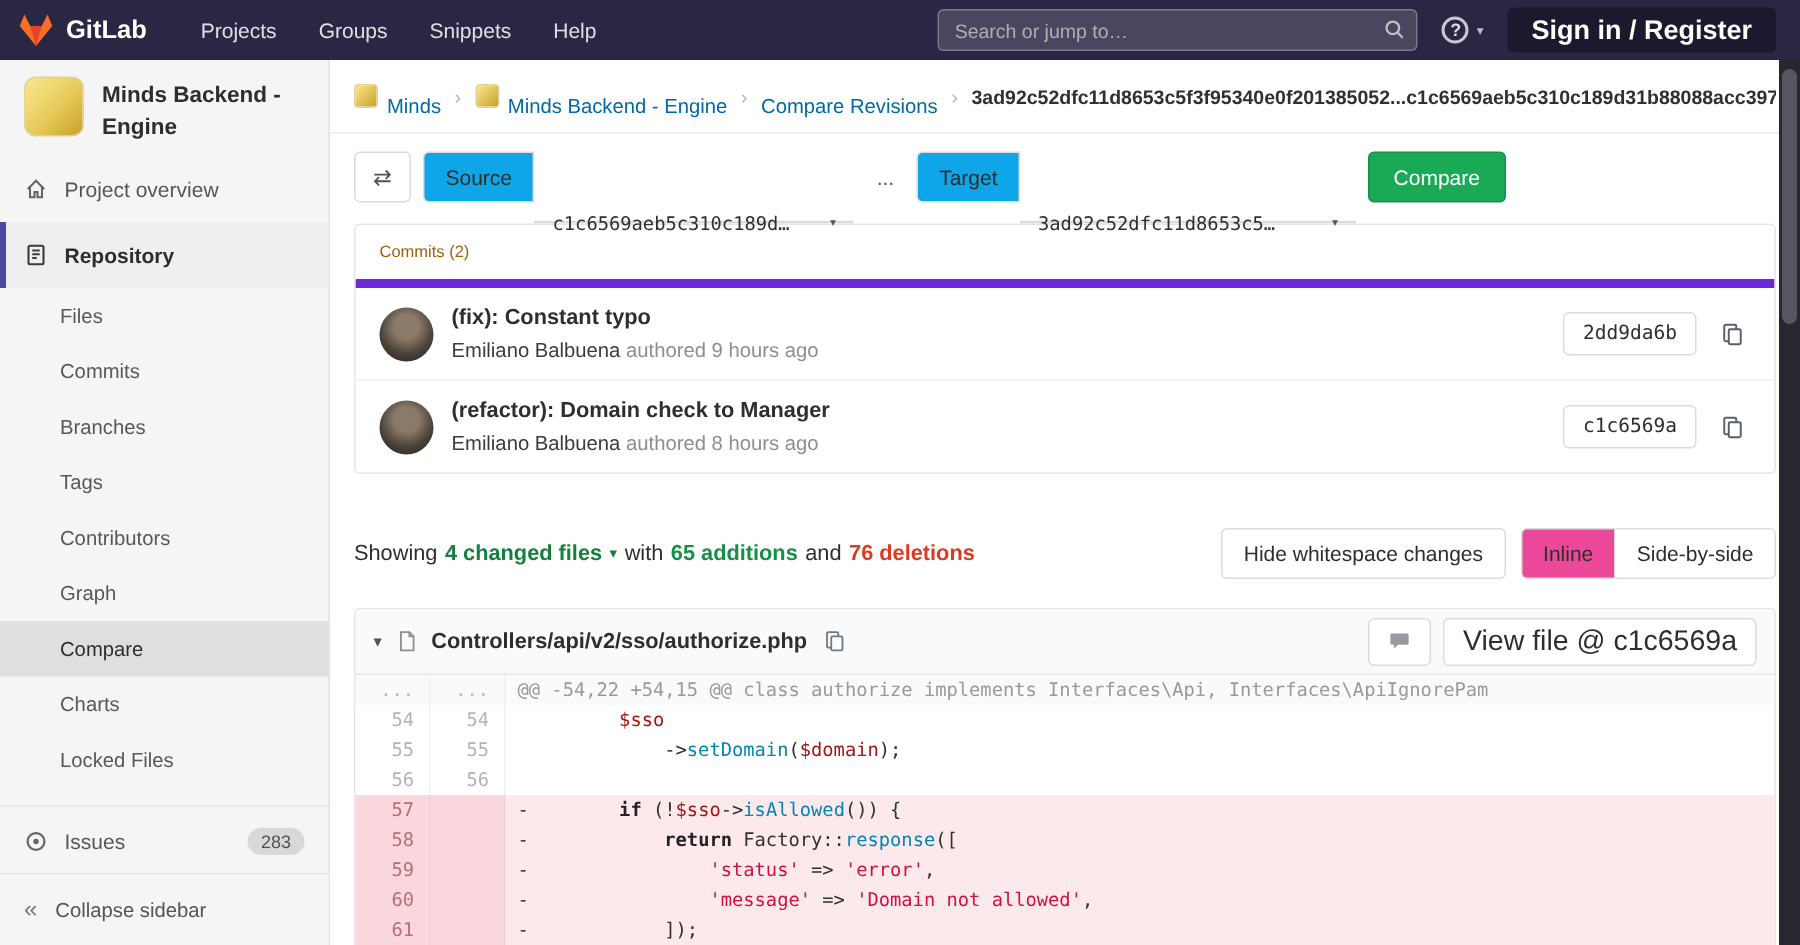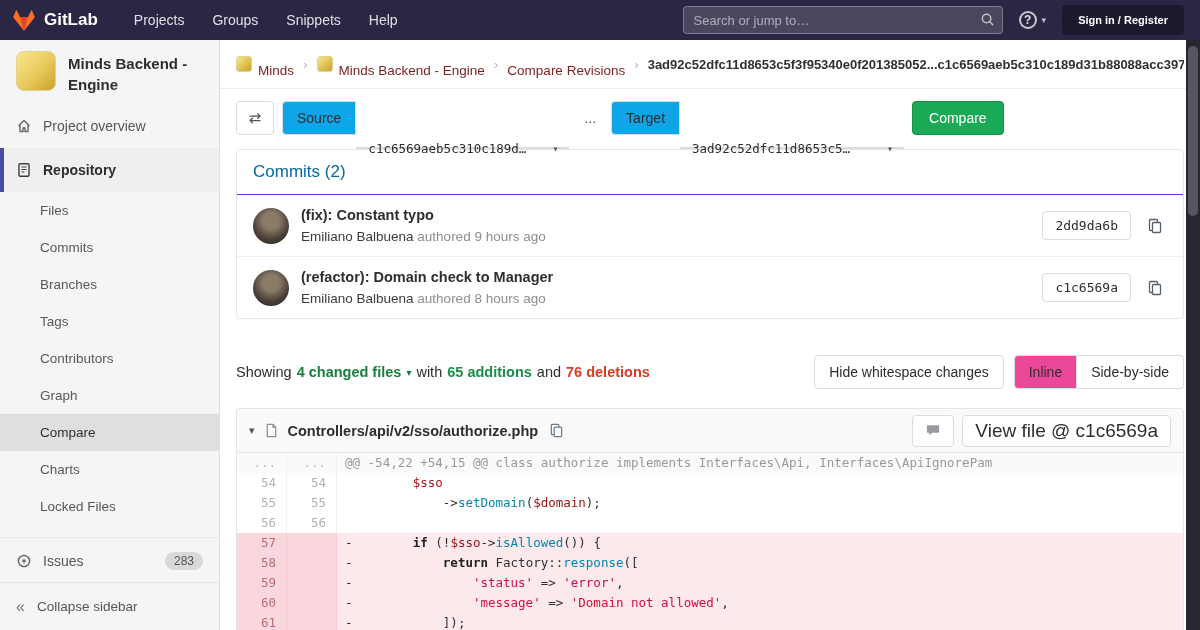--- a/index.html
+++ b/index.html
@@ -19,21 +19,21 @@
   .search-box input { width:100%; height:100%; background:rgba(255,255,255,.15);
     border:1px solid rgba(255,255,255,.28); border-radius:4px; color:#fff;
     padding:0 30px 0 10px; font-size:13px; outline:none; font-family:inherit; }
   .search-box input::placeholder { color:rgba(255,255,255,.55); }
   .search-ic { position:absolute; right:8px; top:6px; color:rgba(255,255,255,.65); display:flex; }
   .help-menu { display:flex; align-items:center; gap:5px; cursor:pointer; }
   .q-circle { width:18px; height:18px; border:2px solid rgba(255,255,255,.75); border-radius:50%;
     color:rgba(255,255,255,.85); font-size:12px; font-weight:700; display:flex; align-items:center; justify-content:center; }
   .nav-caret { color:rgba(255,255,255,.7); font-size:9px; }
   .signin { height:30px; padding:0 16px; background:rgba(0,0,0,.34); border:none; border-radius:4px;
-    color:#fff; font-size:11px; font-weight:600; cursor:pointer; font-family:inherit; }
+    color:#fff; font-size:18px; font-weight:600; cursor:pointer; font-family:inherit; }
 
   
   .sidebar { position:fixed; top:40px; left:0; bottom:0; width:220px; background:#f5f5f5;
     border-right:1px solid #e1e1e1; z-index:40; }
   .ctx { display:flex; gap:12px; padding:11px 16px 9px; align-items:flex-start; cursor:pointer; }
   .proj-avatar { width:40px; height:40px; border-radius:8px; flex:0 0 40px;
     background:linear-gradient(135deg,#f9e88f 0%,#e7c95a 55%,#c9a227 100%); border:1px solid #e0d194; }
   .proj-title { font-size:15px; font-weight:600; color:#2e2e2e; line-height:21px; padding-top:2px; }
   .side-item { display:flex; align-items:center; gap:11px; height:44px; padding:0 16px;
     font-size:14px; color:#565656; cursor:pointer; }
@@ -47,41 +47,41 @@
     display:flex; align-items:center; gap:12px; padding:0 16px; color:#555; font-size:13.5px; cursor:pointer; background:#f5f5f5; }
   .collapse .chev { font-size:16px; color:#777; }
 
   
   main { margin:40px 0 0 220px; padding:0 16px; }
   .breadcrumbs { display:flex; align-items:center; height:49px; border-bottom:1px solid #ececec;
     margin:0 -16px; padding:0 16px; font-size:13.5px; color:#707070; white-space:nowrap; overflow:hidden; }
   #crumbs { display:flex; align-items:center; flex:none; }
   .crumb-avatar { width:16px; height:16px; border-radius:3px; margin-right:6px; flex:none;
     background:linear-gradient(135deg,#f9e88f,#c9a227); border:1px solid #e0d194; }
-  .crumb-link { color:#7f1d1d; cursor:pointer; text-decoration:none;margin-top:12px; }
+  .crumb-link { color:#0369a1; cursor:pointer; text-decoration:none;margin-top:12px; }
   .crumb-sep { margin:0 9px; color:#b5b5b5; }
   .crumb-current { font-weight:600; color:#303030; font-size:13px; overflow:hidden; }
 
   .compare-row { display:flex; align-items:center; margin-top:12px; gap:8px; }
   .swap-btn { width:38px; height:34px; font-size:15px; color:#555; background:#fff;
     border:1px solid #dcdcdc; border-radius:4px; cursor:pointer; }
   .ref-group { display:flex; height:34px; }
   .ref-label { display:flex; align-items:center; padding:0 14px; background:#0ea5e9;
     border:1px solid #dcdcdc; border-radius:4px 0 0 4px; font-size:14px; color:#2e2e2e; }
   .ref-dd { display:flex; align-items:center; justify-content:space-between; gap:26px;
     padding:0 10px 0 12px; background:#fca5a5; border:1px solid #dcdcdc; border-left:none;
     border-radius:0 4px 4px 0; font:12.5px "DejaVu Sans Mono",monospace; color:#2e2e2e; cursor:pointer;margin-top:46px; }
   .ref-dd.src { min-width:212px; } .ref-dd.tgt { min-width:224px; }
   .dd-caret { font-size:10px; color:#555; }
   .dots { color:#555; margin:0 7px; font-size:14px; }
   .compare-btn { height:34px; padding:0 16px; background:#1aaa55; border:1px solid #168f48;
     border-radius:4px; color:#fff; font-size:14px; cursor:pointer; font-family:inherit; }
 
   .panel { border:1px solid #e5e5e5; border-radius:4px; margin-top:14px; overflow:hidden; }
-  .commits-head { padding:12px 16px; border-bottom:1px solid #6d28d9; font-size:17px; color:#0369a1; }
+  .commits-head { padding:12px 16px; border-bottom:6px solid #6d28d9; font-size:11px; color:#a16207; }
   .commit-row { display:flex; align-items:center; padding:10px 16px; }
   .commit-row + .commit-row { border-top:1px solid #efefef; }
   .commit-avatar { width:36px; height:36px; border-radius:50%; margin-right:12px; flex:none; cursor:pointer;
     background:radial-gradient(circle at 50% 36%, #8a7a68 0 28%, #4a4038 62%, #26211c 100%); }
   .commit-info { flex:1; min-width:0; }
   .commit-title { font-size:14.5px; font-weight:600; color:#2e2e2e; line-height:20px; cursor:pointer; }
   .commit-meta { font-size:13.5px; color:#8e8e8e; line-height:19px; margin-top:2px; }
   .commit-author { color:#3c3c3c; cursor:pointer; }
   .commit-right { display:flex; align-items:center; gap:12px; }
   .sha-box { border:1px solid #dcdcdc; border-radius:4px; padding:6px 12px;

